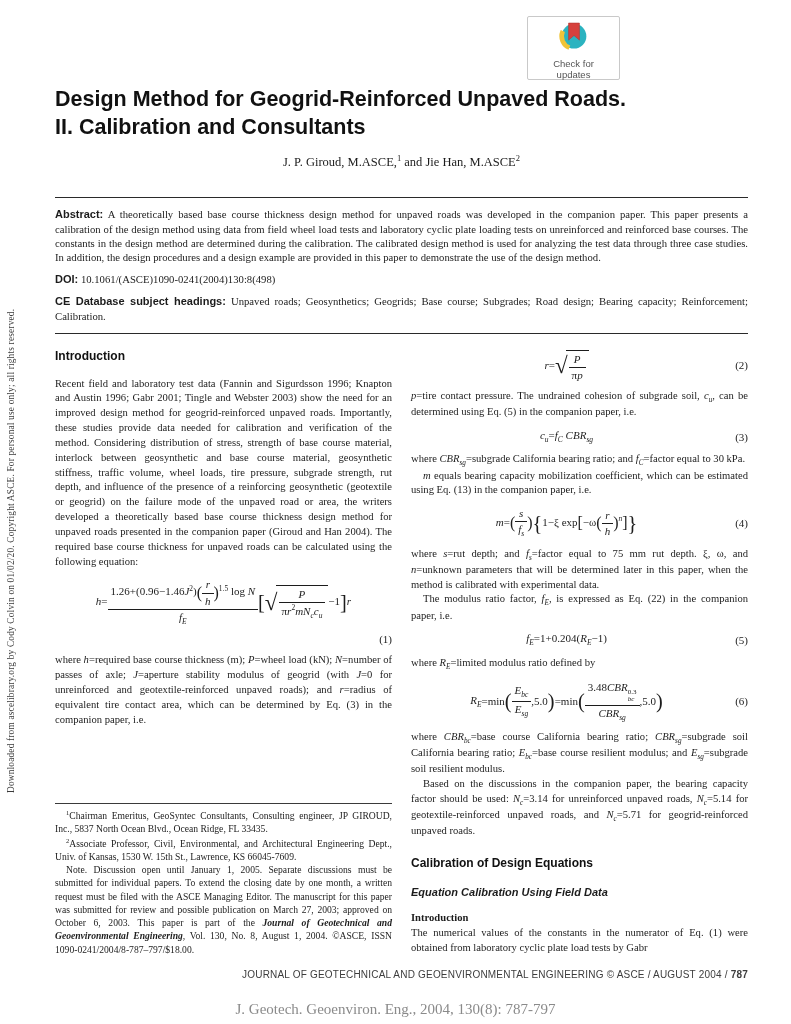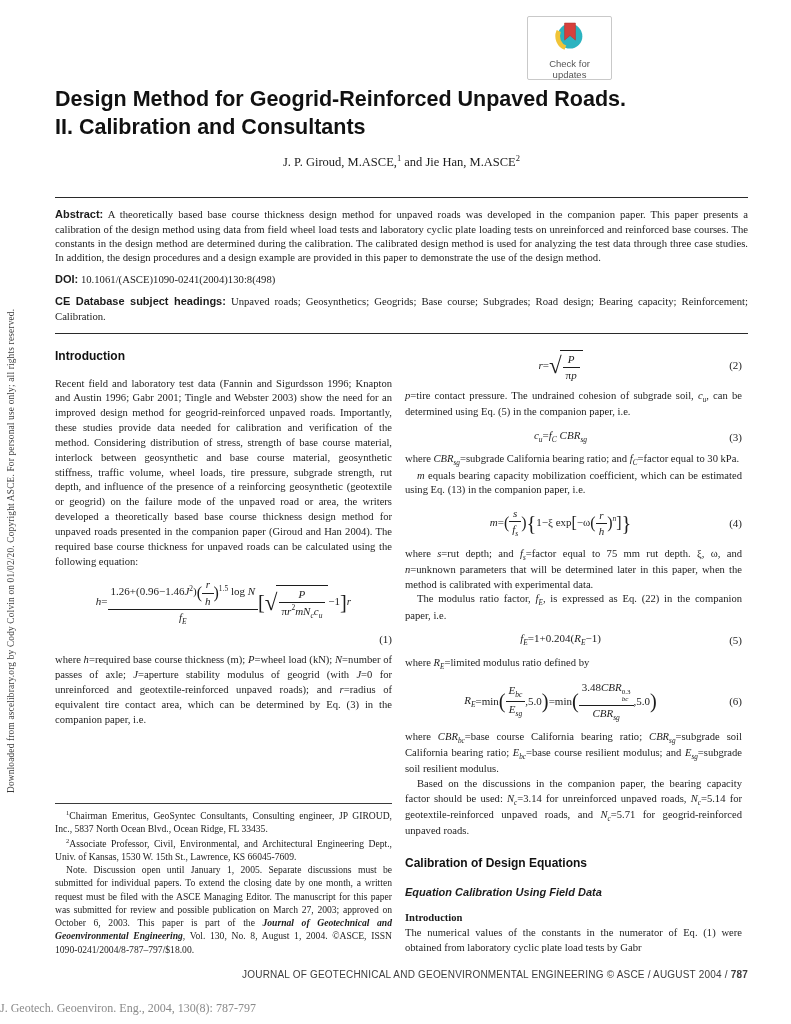--- a/index.html
+++ b/index.html
@@ -14,21 +14,21 @@
 
   
   .sidebar-text {
     position:absolute; left:6px; top:793px; width:566px;
     transform:rotate(-90deg); transform-origin:0 0;
     font-size:9.3px; color:#3a3a3a; letter-spacing:0.2px; white-space:nowrap;
   }
 
   
   .badge {
-    position:absolute; left:527px; top:16px; width:85px; height:64px;
+    position:absolute; left:527px; top:16px; width:93px; height:64px;
     background:#fff; border:1px solid #c9c9c9; border-radius:2px;
     display:flex; flex-direction:column; align-items:center; justify-content:flex-start;
     padding-top:3px; cursor:pointer;
   }
   .badge-label {
     font-family:"Liberation Sans", sans-serif; font-size:9.5px; line-height:1.15;
     color:#555; text-align:center; margin-top:1px;
   }
 
   
@@ -42,21 +42,21 @@
   .rule1 { margin-top:27px; }
   .rule2 { margin-top:9px; }
 
   
   .abstract { margin-top:9px; font-size:10.7px; line-height:1.33; text-align:justify; }
   .fm-label { font-family:"Liberation Sans", sans-serif; font-weight:bold; font-size:11px; }
   .doi { margin-top:9px; font-size:10.7px; }
   .ce  { margin-top:9px; font-size:10.7px; line-height:1.36; text-align:justify; }
 
   
-  .columns { display:flex; gap:13px; margin-top:14px; min-height:592px; }
+  .columns { display:flex; gap:19px; margin-top:14px; min-height:592px; }
   .col { width:337px; font-size:10.6px; line-height:1.4; text-align:justify; }
   .col.left { display:flex; flex-direction:column; }
   .col p { margin:0; }
   .ind { text-indent:12px; }
   .h-sans {
     font-family:"Liberation Sans", sans-serif; font-weight:bold; font-size:12px;
     text-align:left; color:#111;
   }
   .h-intro { margin-bottom:12px; }
   .h-sec { margin-top:16px; }
@@ -90,21 +90,21 @@
   .footnotes p { text-indent:11px; }
 
   
   .footer-journal {
     position:absolute; right:43px; top:969px;
     font-family:"Liberation Sans", sans-serif; font-size:10px; color:#3d3d3d;
     letter-spacing:0.2px;
   }
   .footer-citation {
     position:absolute; left:0; top:1001px; width:100%;
-    font-size:12px; color:#8a8a8a;
+    text-align:center; font-size:15px; color:#8a8a8a;
   }
 </style>
 </head>
 <body>
 
 <div class="page">
 
   <div class="sidebar-text">Downloaded from ascelibrary.org by Cody Colvin on 01/02/20. Copyright ASCE. For personal use only; all rights reserved.</div>
 
   <div class="badge">

